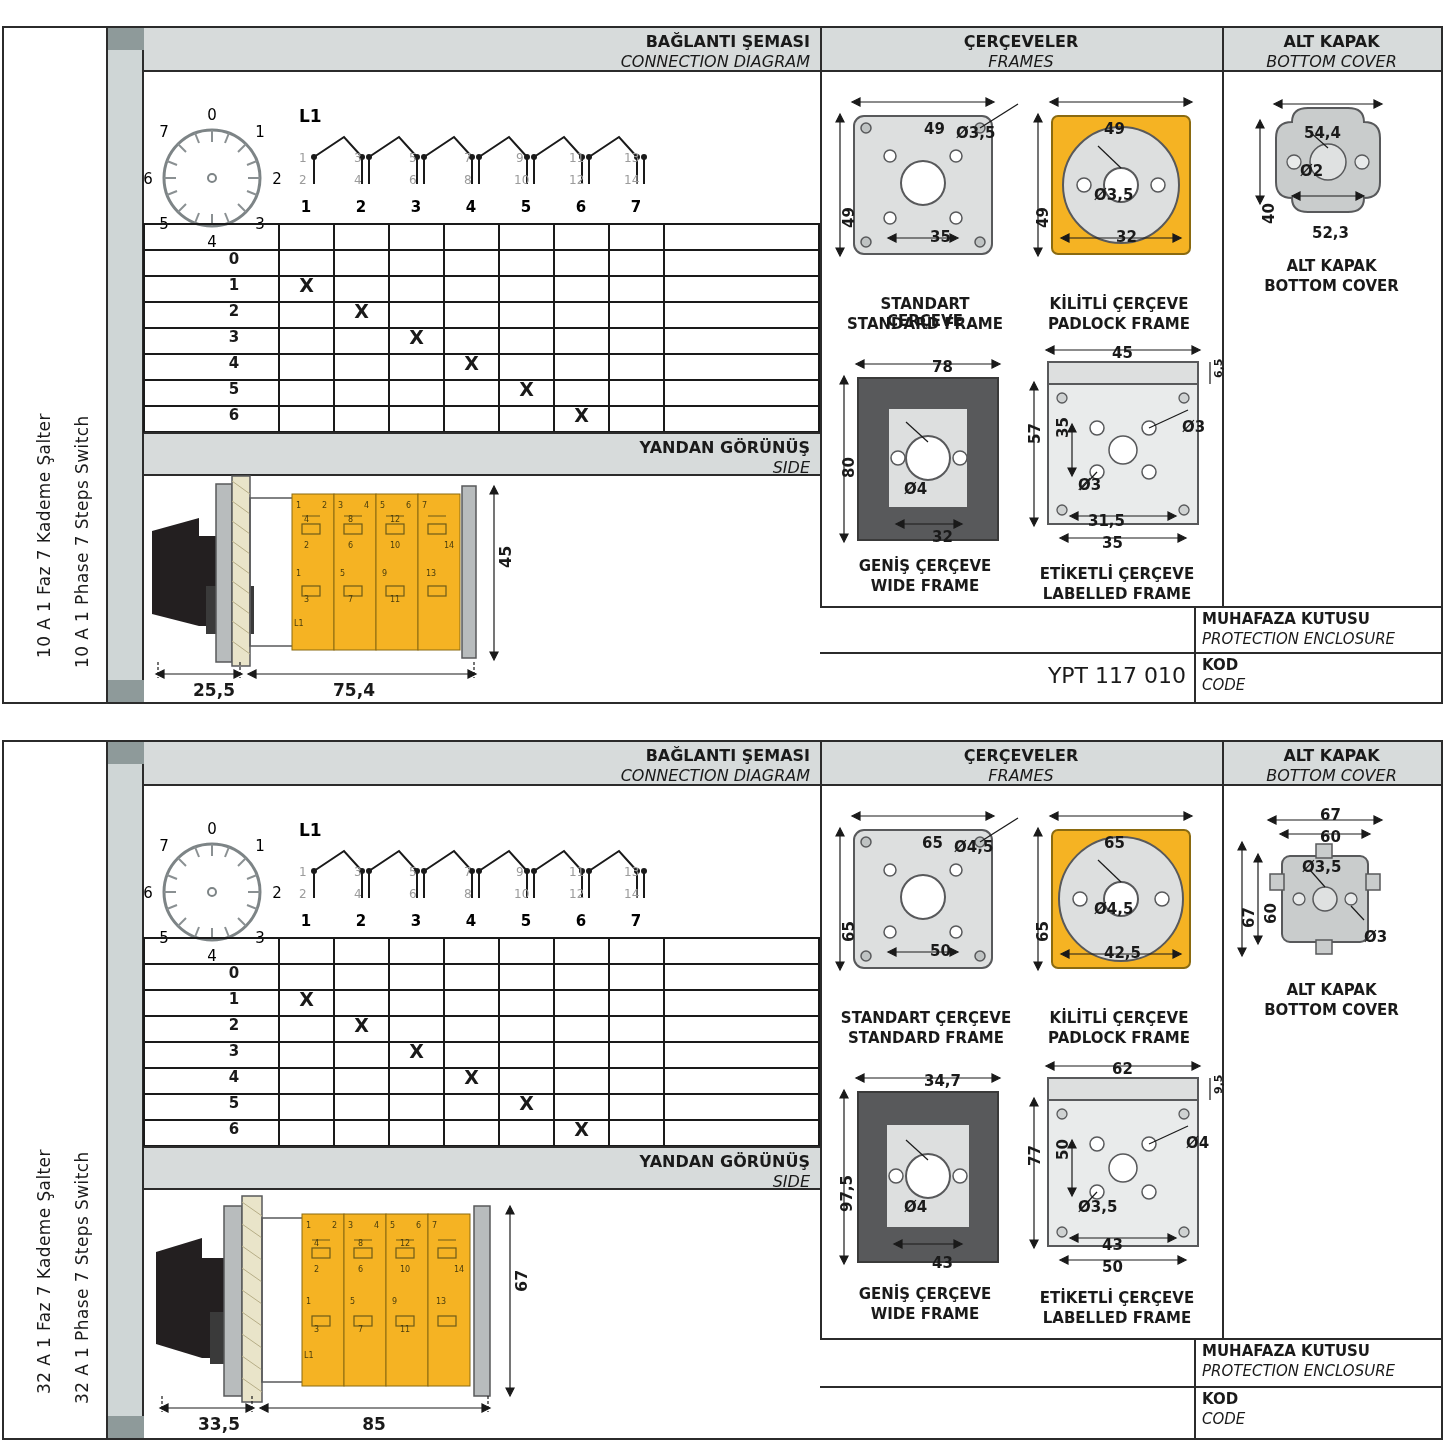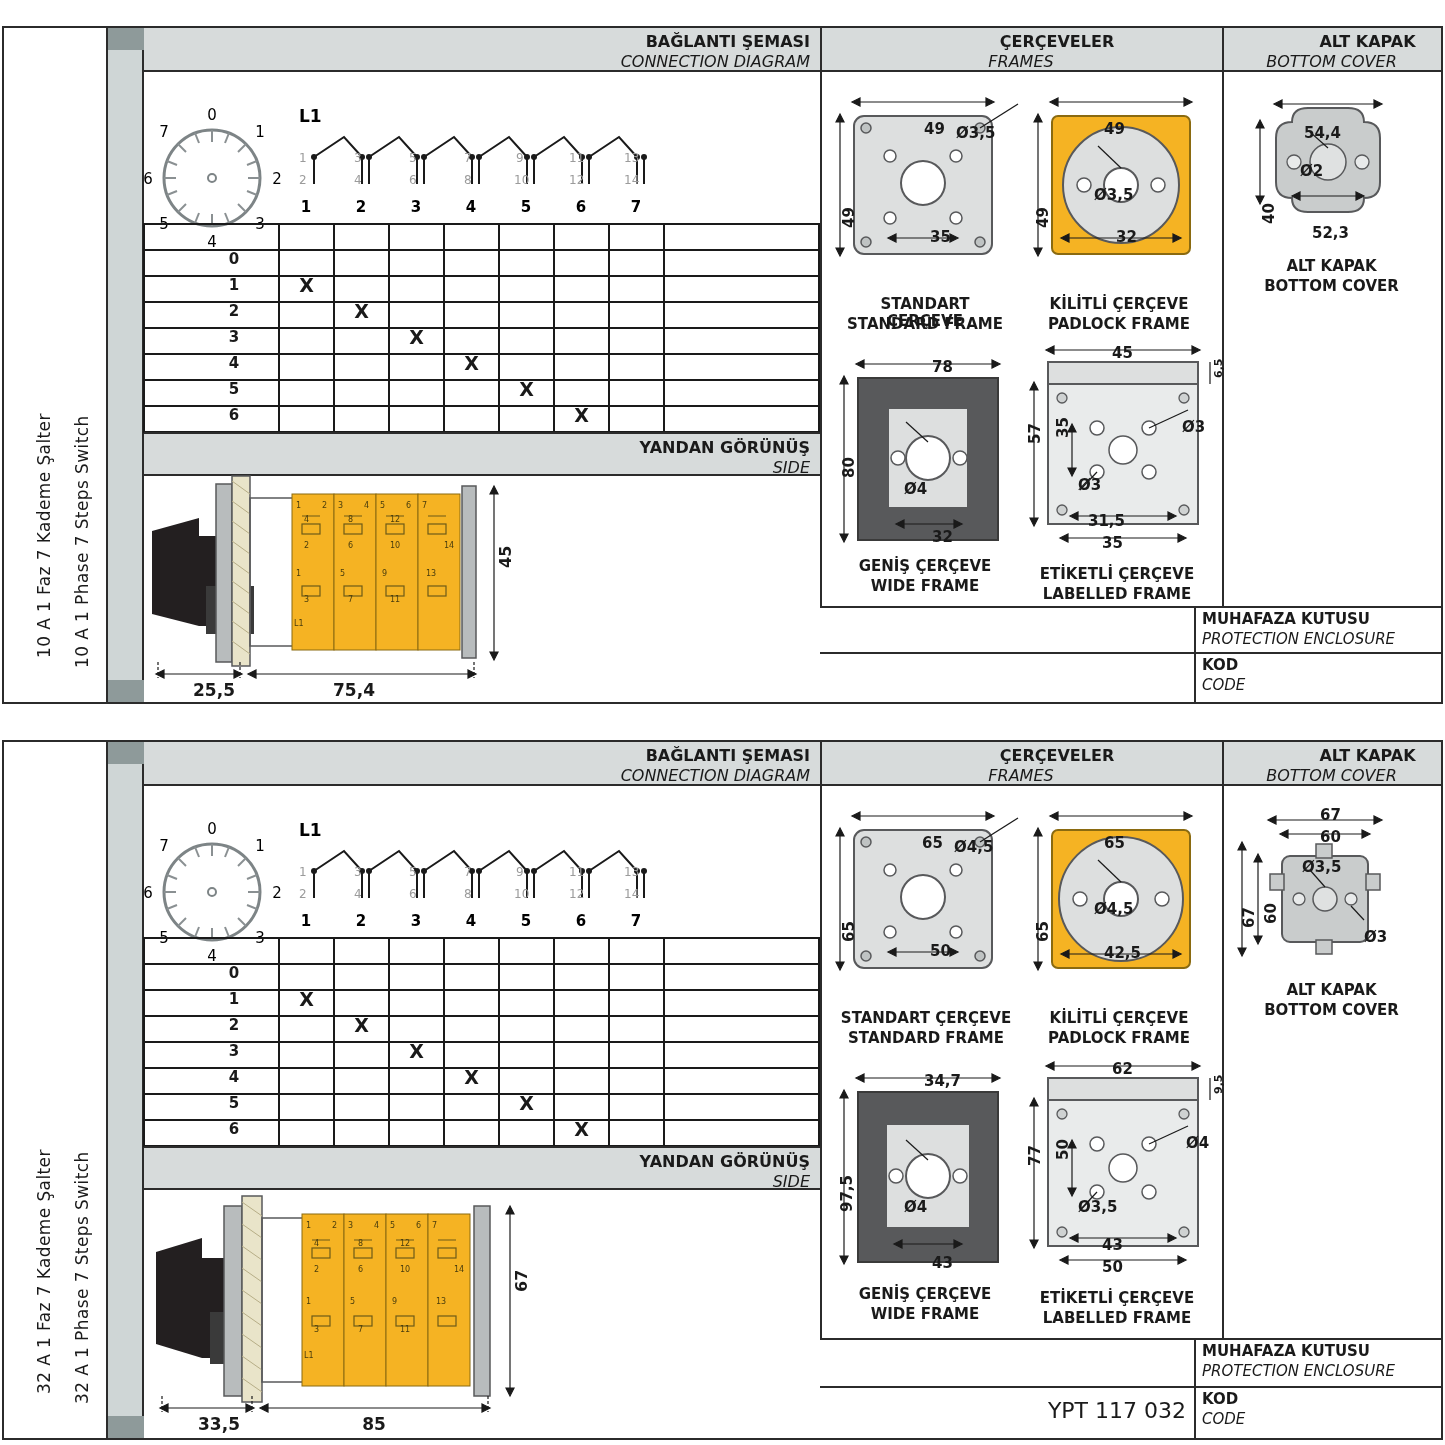--- a/index.html
+++ b/index.html
@@ -16,21 +16,21 @@
   .vtext.b{left:68px;}
 
   
   .greybar{position:absolute;left:104px;top:0;width:36px;height:100%;background:#cfd6d6;border-right:2px solid #2b2b2b;box-sizing:border-box;}
   .greybar .cap{position:absolute;left:0;width:36px;height:22px;background:#8e9a9a;}
   .greybar .cap.t{top:0;}
   .greybar .cap.b{bottom:0;}
 
   
   .hband{position:absolute;background:#d7dbdb;border-bottom:2px solid #2b2b2b;box-sizing:border-box;}
-  .hband .tr{position:absolute;right:10px;top:4px;font-weight:bold;font-size:16px;margin-left:36px;}
+  .hband .tr{position:absolute;right:10px;top:4px;font-weight:bold;font-size:16px;}
   .hband .en{position:absolute;right:10px;top:24px;font-style:italic;font-size:16px;}
   .hband.center .tr,.hband.center .en{right:auto;left:0;width:100%;text-align:center;}
 
   .vsep{position:absolute;width:0;border-left:2px solid #2b2b2b;}
   .hsep{position:absolute;height:0;border-top:2px solid #2b2b2b;}
 
   .lbl{position:absolute;font-size:15px;}
   .lbl.b{font-weight:bold;}
   .c{text-align:center;}
   .tiny{font-size:11px;}
@@ -446,20 +446,23 @@
   <div class="cap2" style="left:1220px;top:230px;width:215px">ALT KAPAK</div>
   <div class="cap2" style="left:1220px;top:250px;width:215px">BOTTOM COVER</div>
 
   <div class="hsep" style="left:816px;top:578px;width:621px"></div>
   <div class="hsep" style="left:816px;top:624px;width:621px"></div>
   <div class="vsep" style="left:1190px;top:578px;height:96px"></div>
   <div class="kutrow" style="left:1190px;top:578px;width:247px;height:46px">
     <div class="t1">MUHAFAZA KUTUSU</div>
     <div class="t2">PROTECTION ENCLOSURE</div>
   </div>
+  <div class="kutrow" style="left:816px;top:624px;width:374px;height:46px">
+    <div class="val">YPT 117 010</div>
+  </div>
   <div class="kutrow" style="left:1190px;top:624px;width:247px;height:46px">
     <div class="t1">KOD</div>
     <div class="t2">CODE</div>
   </div>
 </div>
 
 <div class="panel p2">
 
   <div class="vstrip">
     <div class="vtext a" style="top:652px">32 A 1 Faz 7 Kademe Şalter</div>
@@ -861,22 +864,19 @@
   <div class="cap2" style="left:1220px;top:240px;width:215px">ALT KAPAK</div>
   <div class="cap2" style="left:1220px;top:260px;width:215px">BOTTOM COVER</div>
 
   <div class="hsep" style="left:816px;top:596px;width:621px"></div>
   <div class="hsep" style="left:816px;top:644px;width:621px"></div>
   <div class="vsep" style="left:1190px;top:596px;height:100px"></div>
   <div class="kutrow" style="left:1190px;top:596px;width:247px;height:48px">
     <div class="t1">MUHAFAZA KUTUSU</div>
     <div class="t2">PROTECTION ENCLOSURE</div>
   </div>
-  <div class="kutrow" style="left:816px;top:644px;width:374px;height:48px">
-    <div class="val">YPT 117 032</div>
-  </div>
   <div class="kutrow" style="left:1190px;top:644px;width:247px;height:48px">
     <div class="t1">KOD</div>
     <div class="t2">CODE</div>
   </div>
 </div>
 
 </div>
 
 </body></html>

